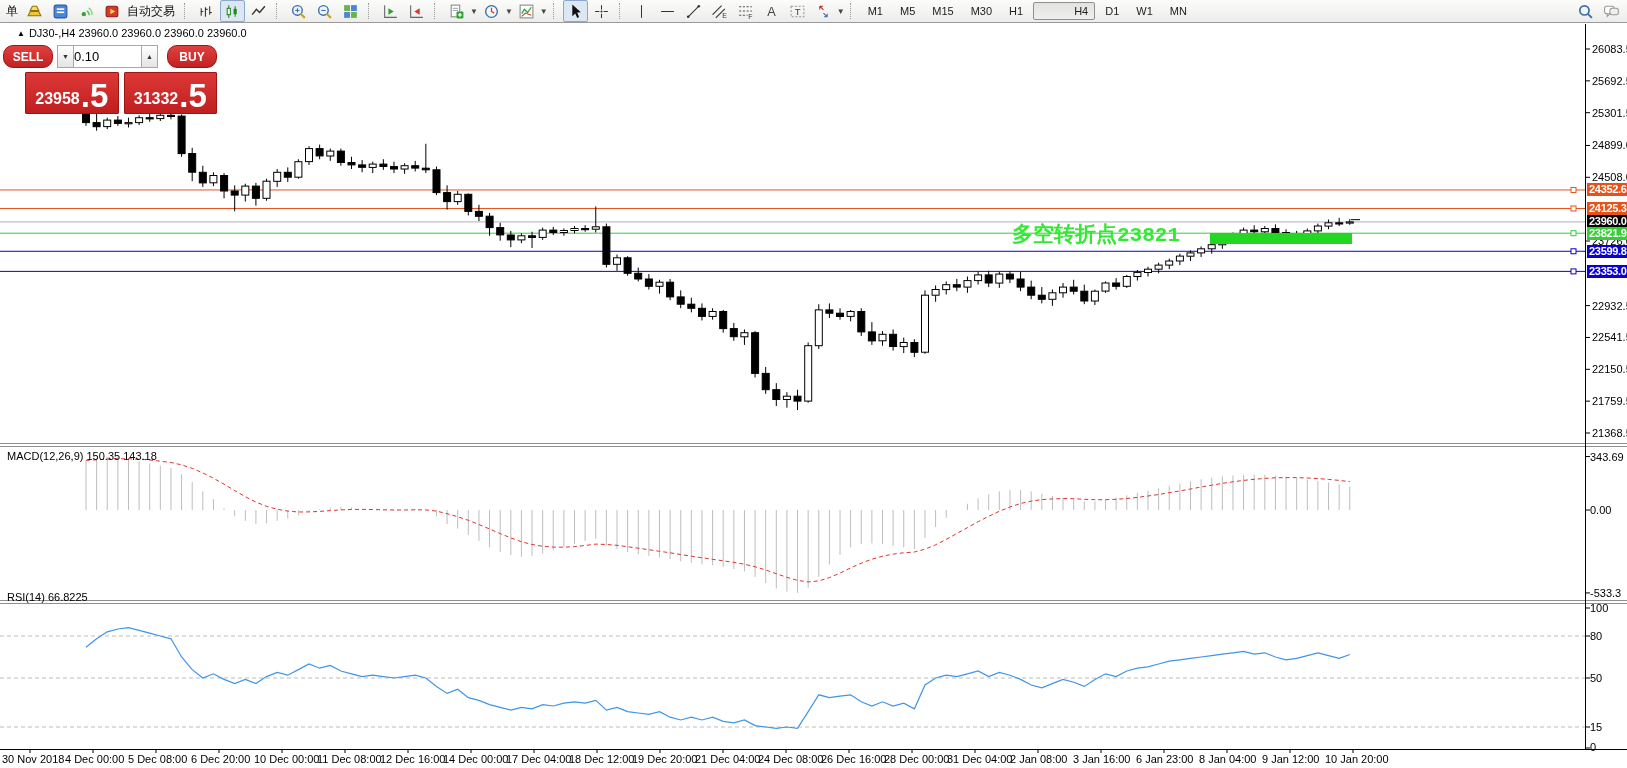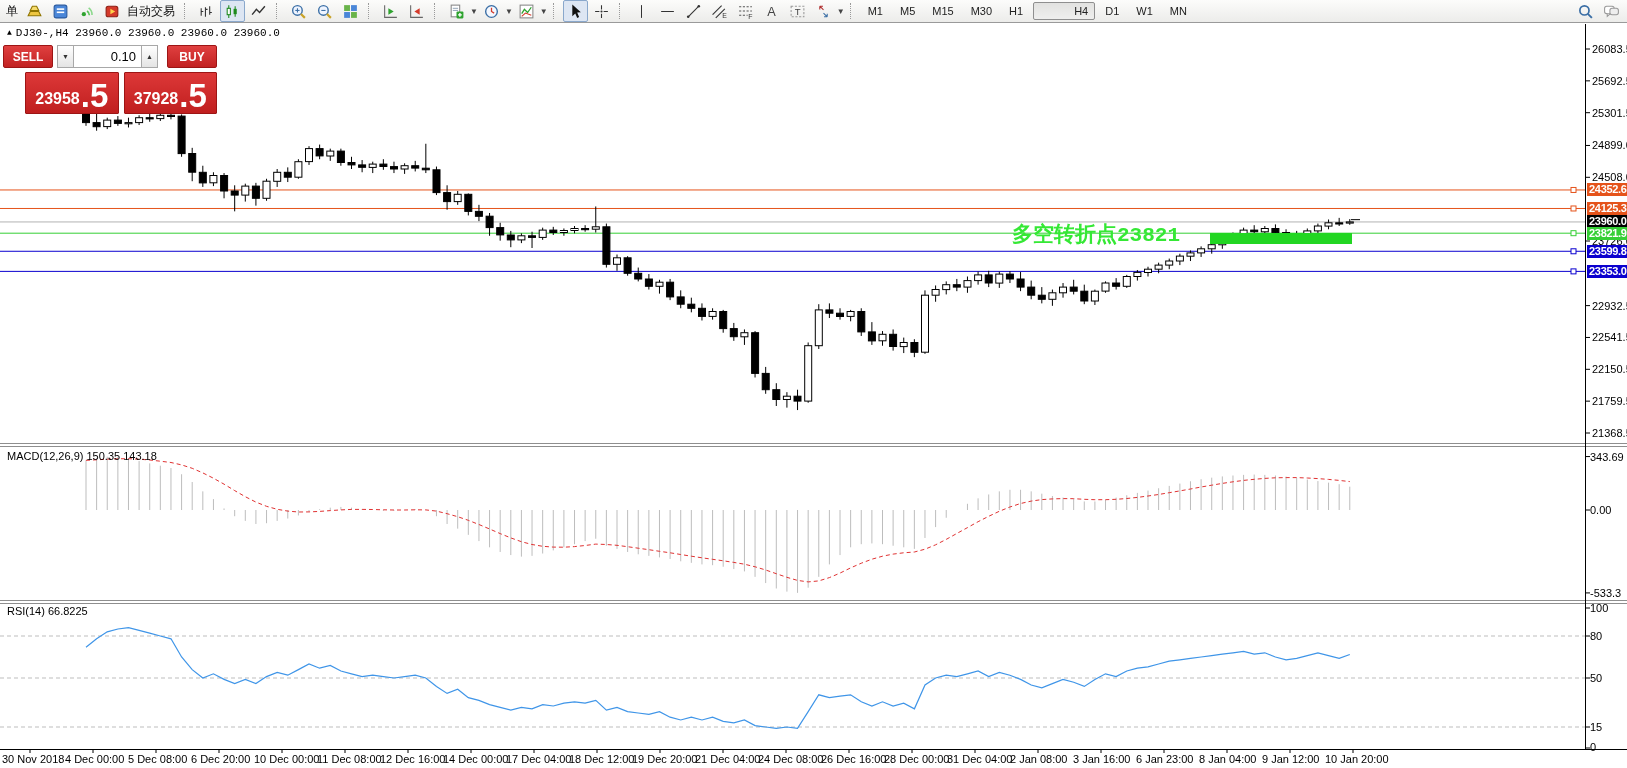--- a/index.html
+++ b/index.html
@@ -14,37 +14,37 @@
            border:1px solid transparent;border-radius:2px;flex:0 0 auto;}
   .tb-icon.active{background:#dde6f3;border:1px solid #8aa8cc;}
   .tb-label{font-size:12px;color:#111;margin:0 4px 0 1px;text-align:right;}
   .caret{font-size:8px;color:#444;margin-left:0;flex:0 0 auto;}
   .tb-sep{width:4px;height:16px;border-left:1px dotted #9a9a9a;margin:0 4px;flex:0 0 auto;}
   .tb-spacer{flex:1;}
   .tf-btn{font-size:11px;color:#222;padding:2px 6px;border:1px solid transparent;border-radius:2px;margin:8px 1px;}
   .tf-btn.active{background:linear-gradient(#e2e2e0,#efefee);border:1px solid #8f8f8f;padding-left:40px;}
   
   svg#chart{position:absolute;top:0;left:0;z-index:1;}
-  .chart-title{position:absolute;top:27px;left:7px;font-size:11px;color:#000;z-index:10;font-family:Liberation Mono, monospace;}
+  .chart-title{position:absolute;top:27px;left:17px;font-size:11px;color:#000;z-index:10;}
   .chart-title .tri{font-size:8px;vertical-align:1px;margin-right:4px;}
   .ind-label{position:absolute;font-size:11px;color:#000;z-index:10;}
   .badge{position:absolute;left:1587px;width:40px;height:13px;line-height:13px;z-index:12;
          color:#fff;font-size:11px;font-weight:bold;padding-left:2px;letter-spacing:-0.3px;}
   .annotation{position:absolute;left:1012px;top:220px;z-index:11;font-size:21px;font-weight:bold;
               color:#35e835;white-space:nowrap;font-family:Liberation Mono, monospace;}
   
   .ocp{position:absolute;left:3px;top:45px;width:214px;z-index:20;}
   .ocp-row1{display:flex;height:23px;gap:4px;}
-  .rbtn{background:linear-gradient(#e04040,#c22222);border:1px solid #9d1515;border-radius:2px;
+  .rbtn{background:linear-gradient(#e04040,#c22222);border:1px solid #9d1515;border-radius:10px;
         color:#fff;font-size:12px;font-weight:bold;width:50px;text-align:center;line-height:21px;}
   .vol{display:flex;flex:1;}
   .spin{width:17px;background:linear-gradient(#fff,#e4e4e4);border:1px solid #a8a8a8;color:#333;
         font-size:7px;text-align:center;padding:0;}
   .vol-input{width:62px;border:1px solid #a8a8a8;border-left:none;border-right:none;
-             font-size:13px;text-align:right;padding:0 5px 0 0;color:#000;
+             font-size:13px;text-align:left;padding:0 5px 0 0;color:#000;
              font-family:"Liberation Sans",sans-serif;}
   .ocp-row2{display:flex;gap:5px;margin-top:4px;margin-left:22px;}
   .price-big{flex:1;height:39px;background:linear-gradient(#dd3838,#c01f1f);border:1px solid #9d1515;
              border-radius:1px;color:#fff;display:flex;align-items:flex-end;justify-content:center;
              padding-bottom:1px;}
   .pb-main{font-size:16px;font-weight:bold;line-height:26px;}
   .pb-pip{font-size:33px;font-weight:bold;line-height:33px;margin-left:1px;}
 </style>
 </head>
 <body>
@@ -733,28 +733,28 @@
         <button class="spin">▲</button>
       </div>
       <button class="rbtn">BUY</button>
     </div>
     <div class="ocp-row2">
       <div class="price-big">
         <span class="pb-main">23958</span>
           <span class="pb-pip">.5</span>
       </div>
       <div class="price-big">
-        <span class="pb-main">37928</span>
+        <span class="pb-main">31332</span>
           <span class="pb-pip">.5</span>
       </div>
     </div>
   </div>
 
   <div class="ind-label" style="top:450px;left:7px;">MACD(12,26,9) 150.35 143.18</div>
-  <div class="ind-label" style="top:605px;left:7px;">RSI(14) 66.8225</div>
+  <div class="ind-label" style="top:591px;left:7px;">RSI(14) 66.8225</div>
 
   <div class="annotation">多空转折点23821</div>
 
   <div id="badges">
       <div class="badge" style="top: 183px; background: rgb(229, 83, 26);">24352.6</div>
       <div class="badge" style="top: 202px; background: rgb(229, 83, 26);">24125.3</div>
       <div class="badge" style="top: 215px; background: rgb(0, 0, 0);">23960.0</div>
       <div class="badge" style="top: 227px; background: rgb(53, 207, 53);">23821.9</div>
       <div class="badge" style="top: 245px; background: rgb(11, 0, 207);">23599.8</div>
       <div class="badge" style="top: 265px; background: rgb(11, 0, 207);">23353.0</div>

